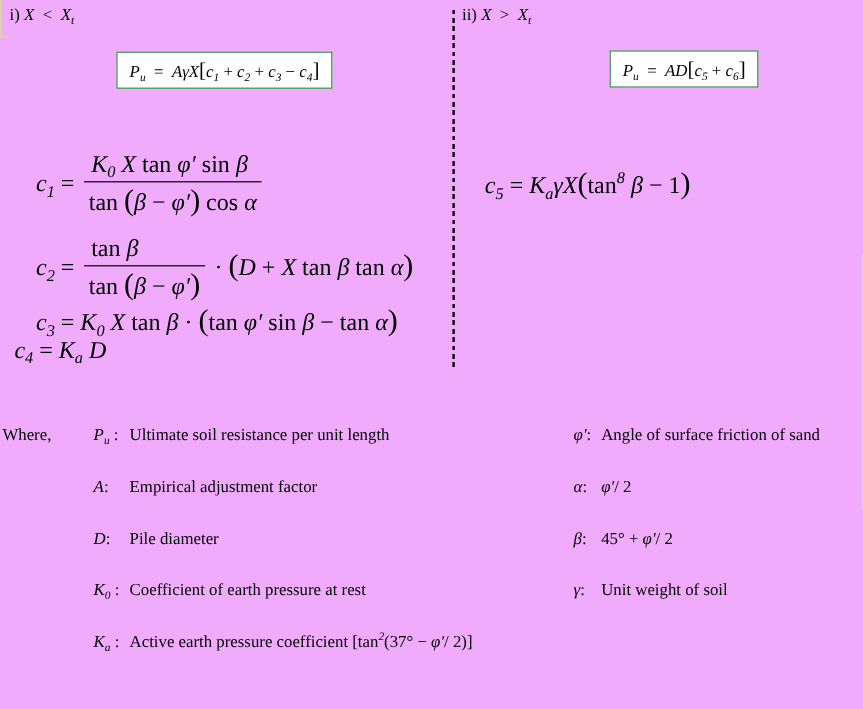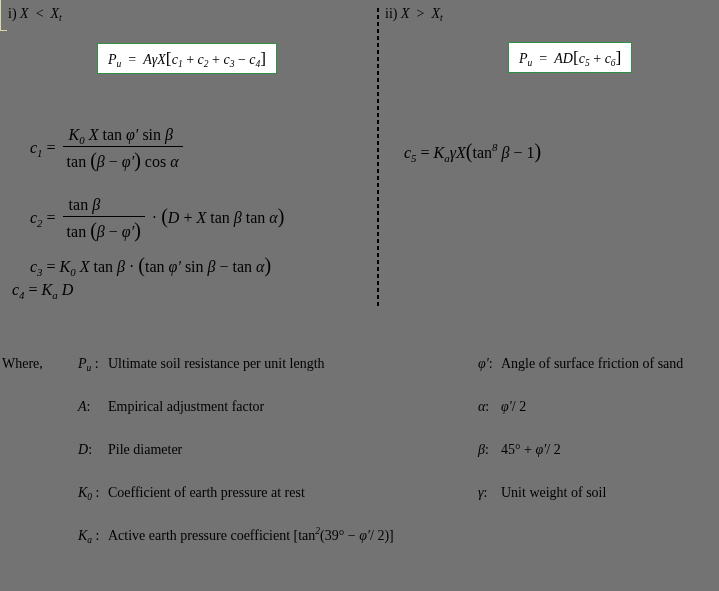--- a/index.html
+++ b/index.html
@@ -4,21 +4,21 @@
 <style>
   html, body {
     margin: 0; padding: 0;
     background: #ffffff;
     font-family: "Liberation Serif", "DejaVu Serif", serif;
     color: #000000;
   }
   .canvas {
     position: relative;
     width: 719px; height: 591px;
-    background: #737373;
+    background: #f0abfc;
     overflow: hidden;
   }
   
   .corner-mark {
     position: absolute; left: 0; top: 0;
     width: 6px; height: 30px;
     border-left: 1px solid #ded7a6;
     border-bottom: 1px solid #ded7a6;
   }
   .heading { position: absolute; font-size: 14px; white-space: nowrap; }
@@ -36,21 +36,21 @@
     border: 1px solid #2e9045;
     padding: 4px 10px;
     font-size: 14px;
     white-space: nowrap;
     background: #ffffff;
     text-align: center;
   }
   .box1 { left: 97px;  top: 43px; }
   .box2 { left: 508px; top: 42px; }
 
-  .eq { position: absolute; font-size: 16px; white-space: nowrap; }
+  .eq { position: absolute; font-size: 20px; white-space: nowrap; }
   .eq-c1 { left: 30px;  top: 126px; }
   .eq-c2 { left: 30px;  top: 196px; }
   .eq-c3 { left: 30px;  top: 254px; }
   .eq-c4 { left: 12px;  top: 281px; }
   .eq-c5 { left: 404px; top: 140px; }
   .eq-c6 { left: 404px; top: 191px; }
 
   
   .mi  { font-style: italic; }
   .mu  { font-style: normal; }
@@ -113,21 +113,21 @@
     <div class="def-row">
       <span class="def-sym"><span class="mi">A</span><span class="mu">: </span></span><span class="def-desc"><span class="mu">Empirical adjustment factor</span></span>
     </div>
     <div class="def-row">
       <span class="def-sym"><span class="mi">D</span><span class="mu">: </span></span><span class="def-desc"><span class="mu">Pile diameter</span></span>
     </div>
     <div class="def-row">
       <span class="def-sym"><span class="mi">K</span><sub>0</sub><span class="mu">&nbsp;: </span></span><span class="def-desc"><span class="mu">Coefficient of earth pressure at rest</span></span>
     </div>
     <div class="def-row">
-      <span class="def-sym"><span class="mi">K</span><sub>a</sub><span class="mu">&nbsp;: </span></span><span class="def-desc"><span class="mu">Active earth pressure coefficient [tan</span><sup>2</sup><span class="mu">(39° − </span><span class="mi">φ′</span><span class="mu">/ 2)]</span></span>
+      <span class="def-sym"><span class="mi">K</span><sub>a</sub><span class="mu">&nbsp;: </span></span><span class="def-desc"><span class="mu">Active earth pressure coefficient [tan</span><sup>2</sup><span class="mu">(37° − </span><span class="mi">φ′</span><span class="mu">/ 2)]</span></span>
     </div>
   </div>
 
   <div class="defs defs-right">
     <div class="def-row">
       <span class="def-sym"><span class="mi">φ′</span><span class="mu">: </span></span><span class="def-desc"><span class="mu">Angle of surface friction of sand</span></span>
     </div>
     <div class="def-row">
       <span class="def-sym"><span class="mi">α</span><span class="mu">: </span></span><span class="def-desc"><span class="mi">φ′</span><span class="mu">/ 2</span></span>
     </div>

